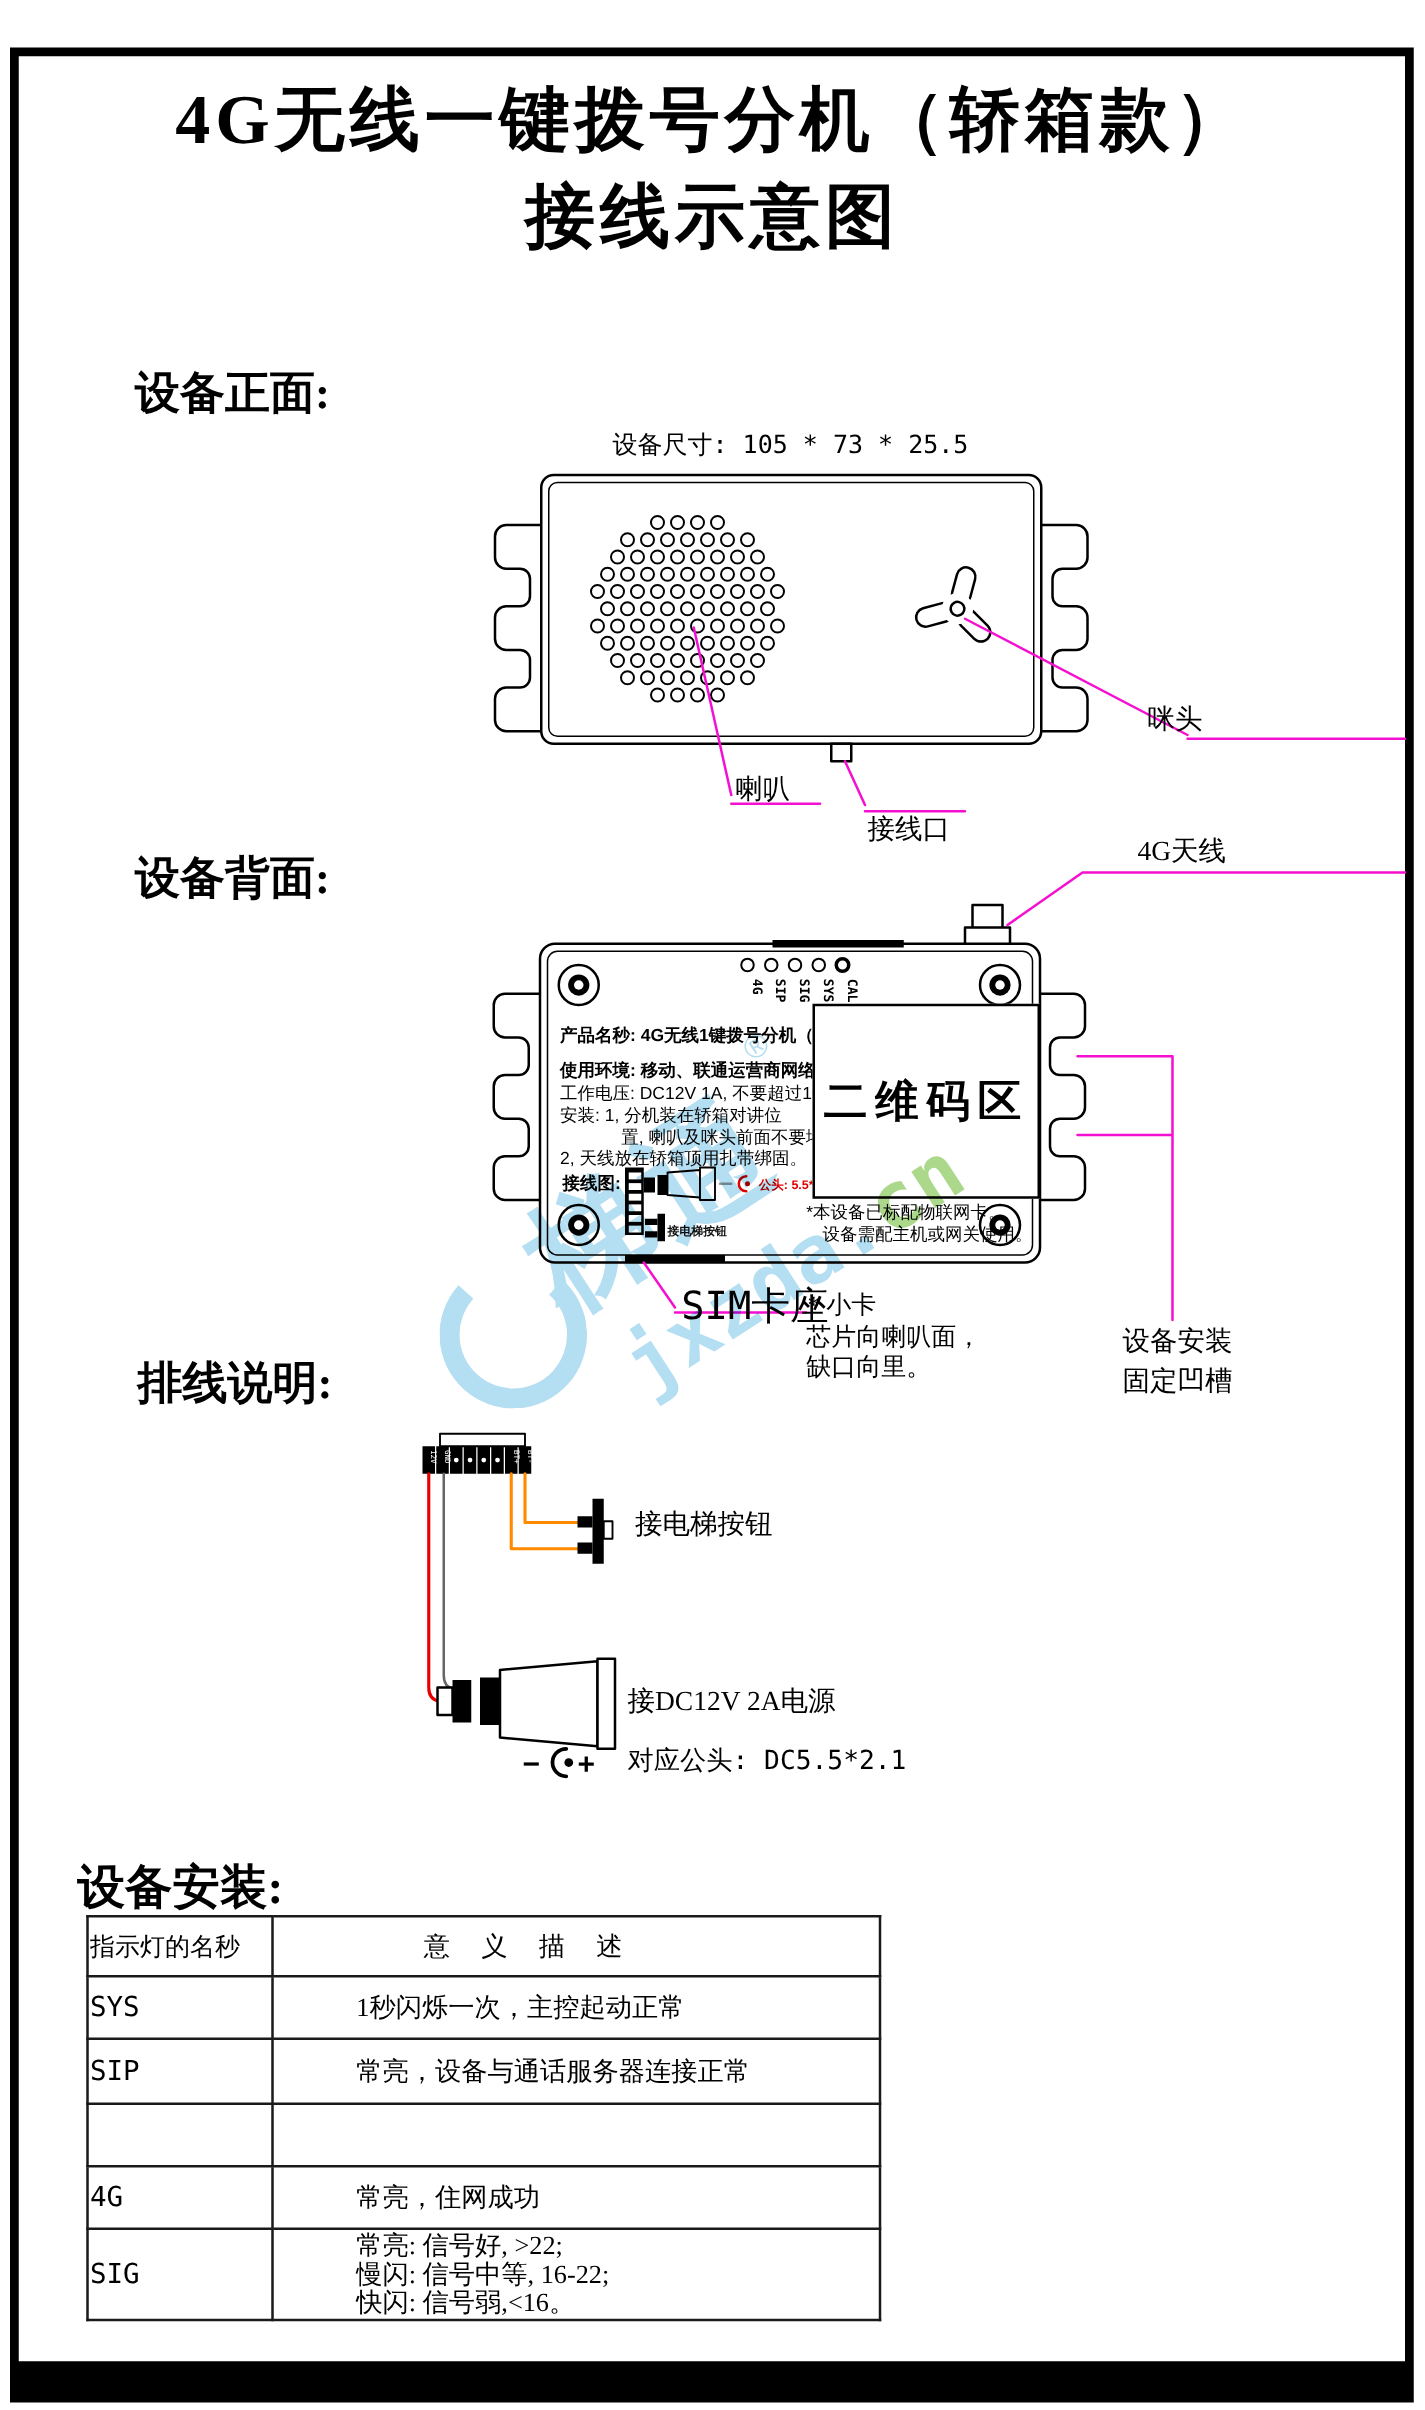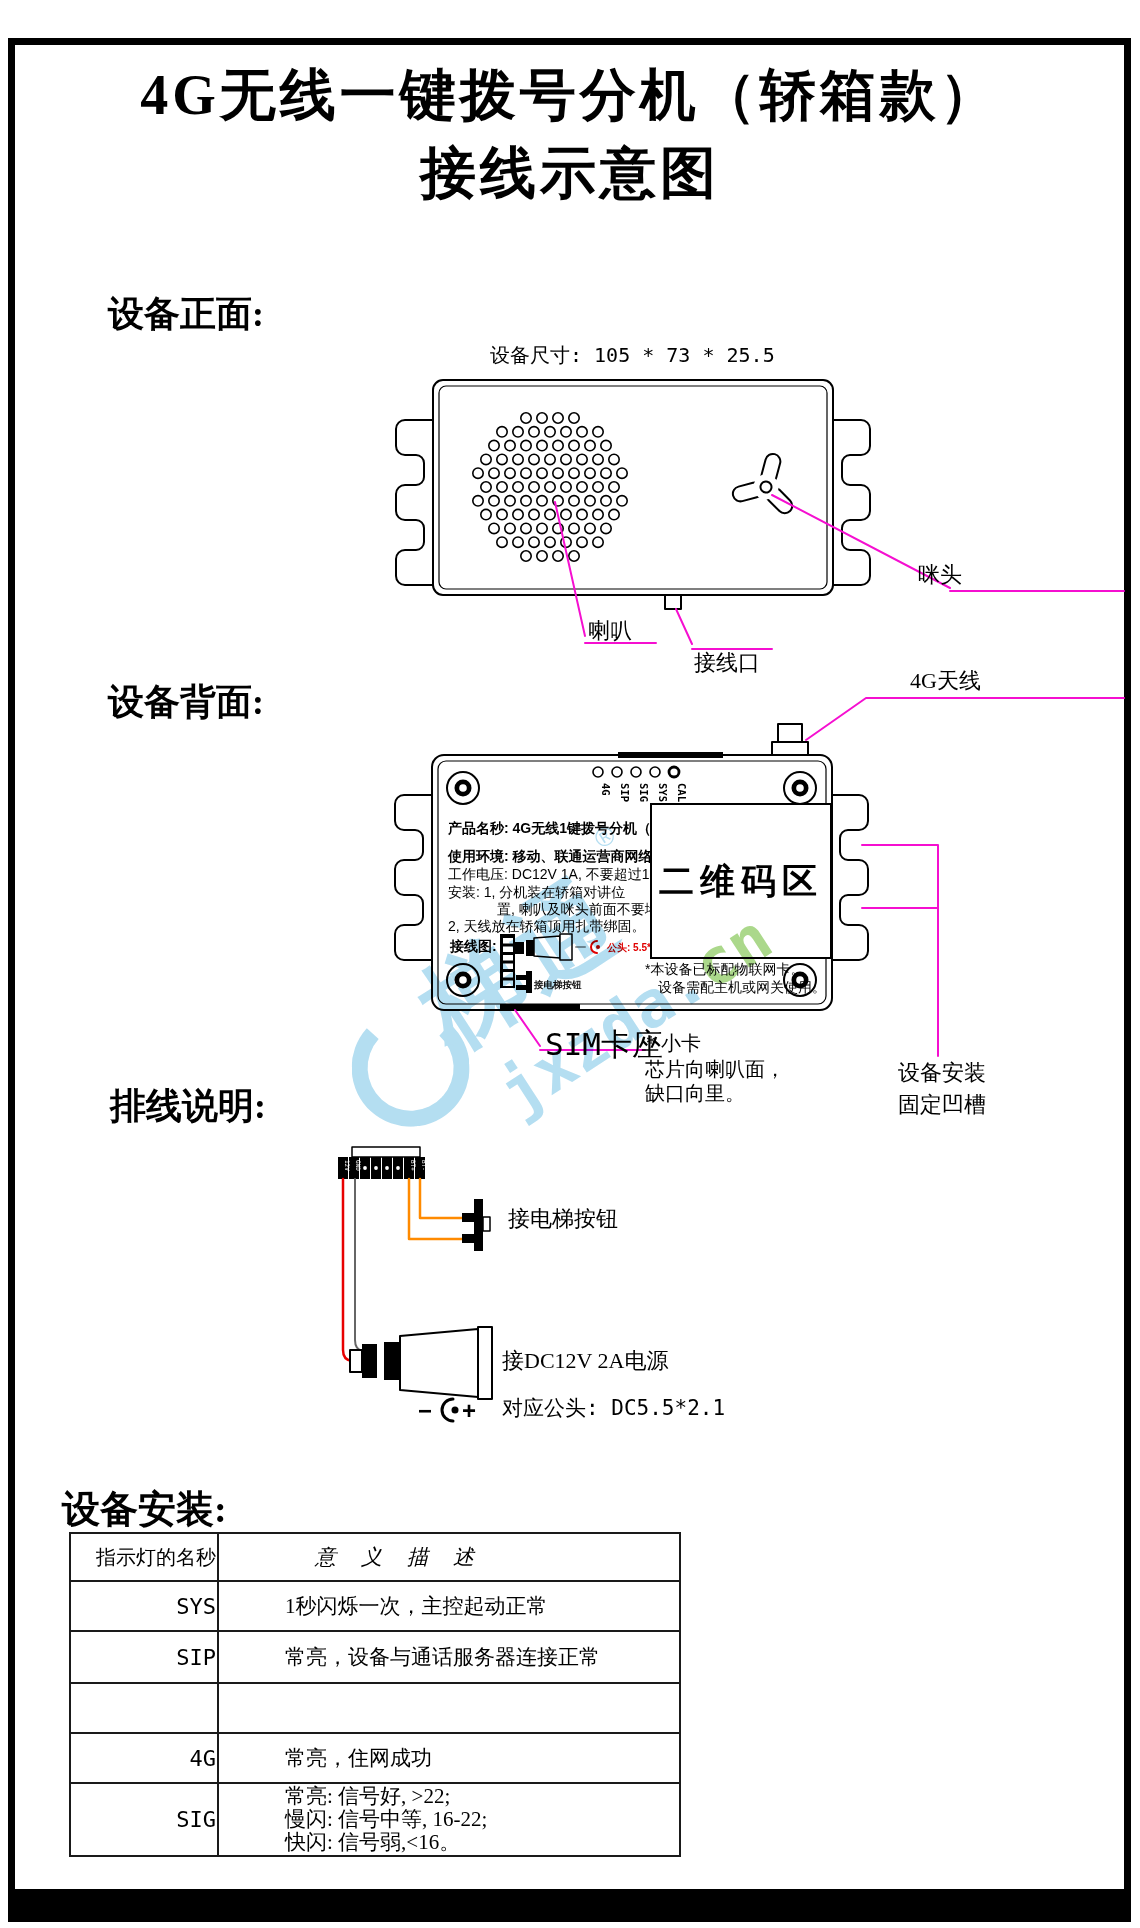--- a/index.html
+++ b/index.html
@@ -23,21 +23,21 @@
   .note{font-size:14px;white-space:nowrap;}
   .simlbl{font-size:31px;font-family:"DejaVu Sans Mono",monospace;white-space:nowrap;}
   .simnote{font-size:20px;white-space:nowrap;font-family:"Liberation Serif",serif;}
   .mount{font-size:22px;white-space:nowrap;font-family:"Liberation Serif",serif;}
   .spec{font-size:21px;white-space:nowrap;font-family:"DejaVu Sans Mono",monospace;}
   svg.canvas{left:0;top:0;z-index:1;}
   .txt{z-index:3;}
   
   .ind-table{left:69px;top:1532px;z-index:3;border-collapse:collapse;table-layout:fixed;}
   .ind-table td{border:2px solid #1a1a1a;vertical-align:middle;background:transparent;}
-  .ind-table .c1{width:144px;text-align:right;font-size:22px;font-family:"DejaVu Sans Mono",monospace;}
+  .ind-table .c1{width:144px;text-align:left;font-size:22px;font-family:"DejaVu Sans Mono",monospace;}
   .ind-table .c2{width:363px;padding-left:66px;font-size:21px;font-family:"Liberation Serif",serif;}
   .ind-table .hdr1{font-size:20px;font-family:"Liberation Serif",serif;}
   .ind-table .hdr2{letter-spacing:2px;}
   .sig-line{line-height:23px;}
   
   .watermark{left:330px;top:790px;width:560px;height:380px;z-index:6;
              transform:rotate(-33deg);transform-origin:50% 50%;
              mix-blend-mode:multiply;pointer-events:none;opacity:.62;}
   .wm-ring{position:absolute;left:6px;top:96px;width:86px;height:86px;border-radius:50%;
            border:16px solid #86c9e8;border-top-color:transparent;transform:rotate(30deg);}
@@ -325,21 +325,21 @@
 <div class="abs mount txt" style="left:898px;top:1090px;">固定凹槽</div>
 
 <div class="abs lbl txt" style="left:508px;top:1204px;">接电梯按钮</div>
 <div class="abs lbl txt" style="left:502px;top:1346px;">接DC12V 2A电源</div>
 <div class="abs spec txt" style="left:502px;top:1394px;">对应公头: DC5.5*2.1</div>
 
 <table class="abs ind-table">
   <tbody>
       <tr style="height:48px;">
     <td class="c1 hdr1">指示灯的名秒</td>
-    <td class="c2 hdr2" style="padding-left:96px;font-style:italic;">意　义　描　述</td>
+    <td class="c2 hdr2" style="padding-left:120px;">意　义　描　述</td>
   </tr>
   <tr style="height:50px;">
     <td class="c1">SYS</td>
     <td class="c2">1秒闪烁一次，主控起动正常</td>
   </tr>
   <tr style="height:52px;">
     <td class="c1">SIP</td>
     <td class="c2">常亮，设备与通话服务器连接正常</td>
   </tr>
   <tr style="height:50px;">

